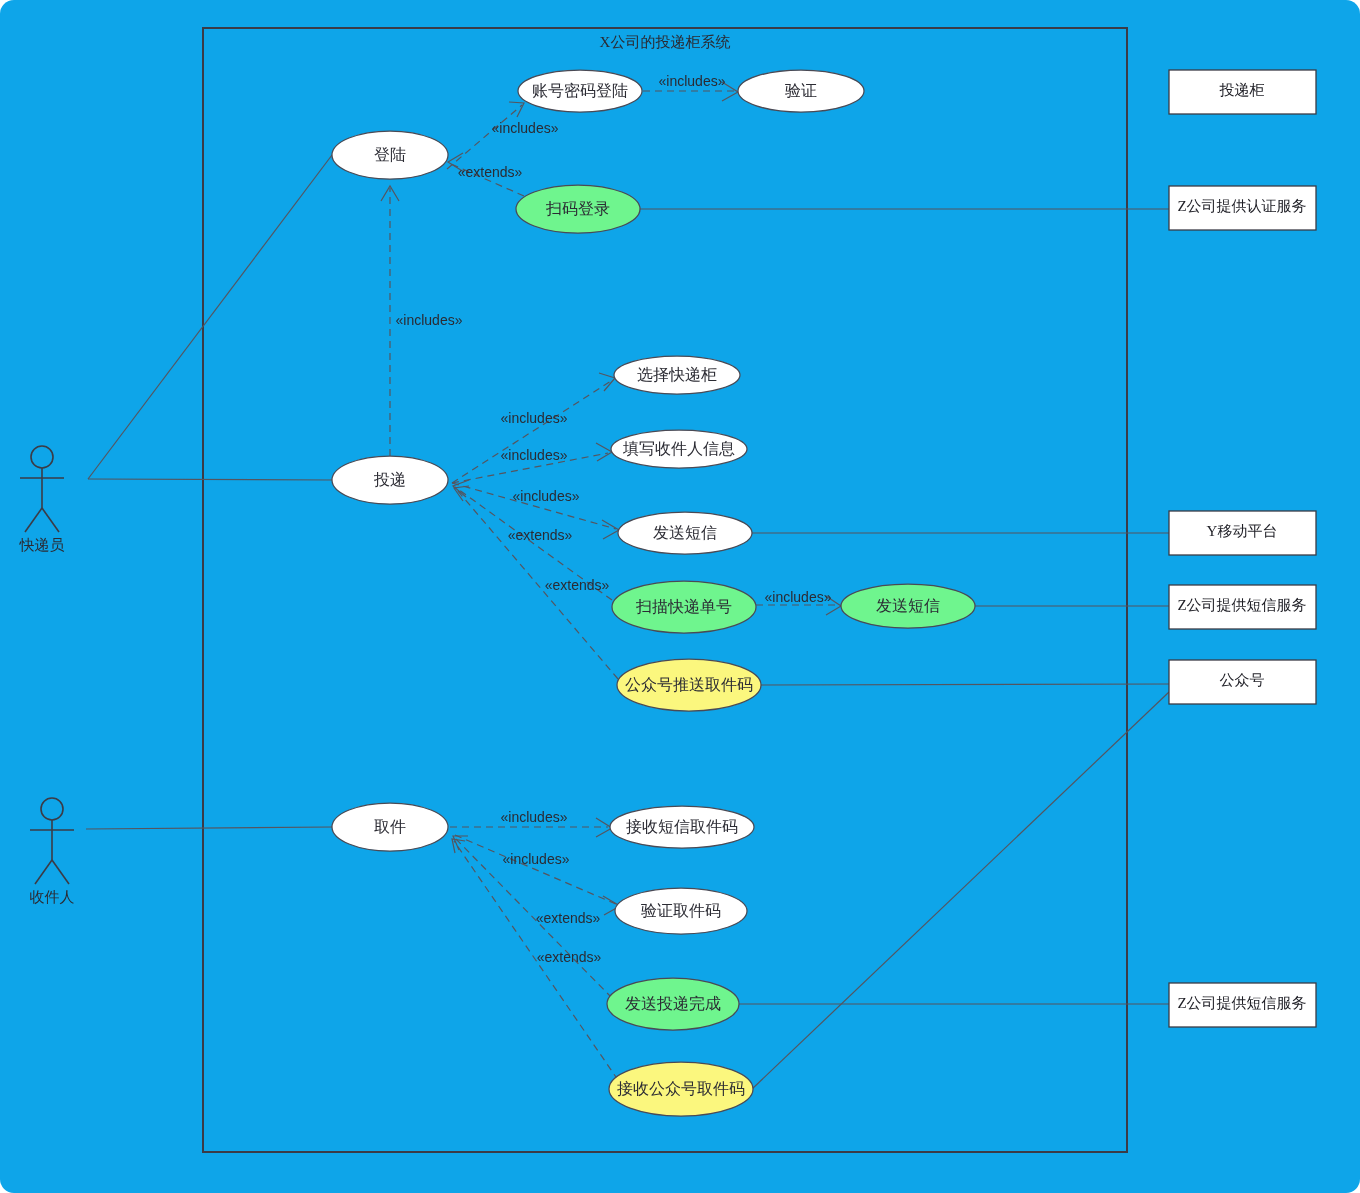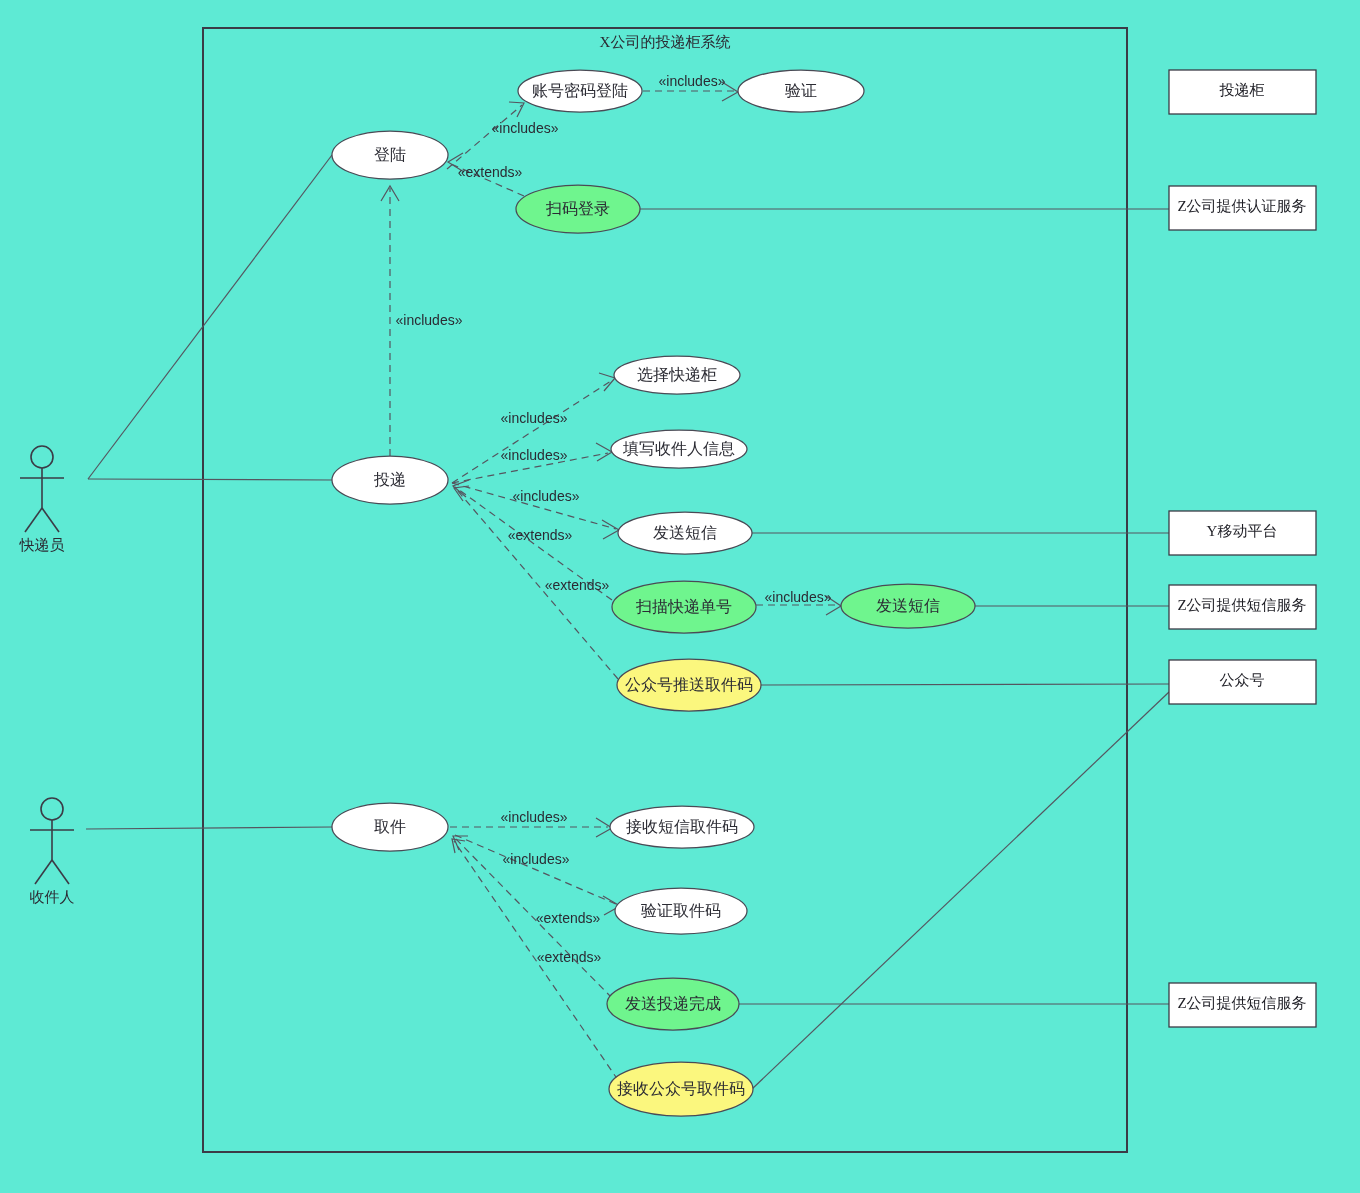--- a/index.html
+++ b/index.html
@@ -4,23 +4,24 @@
 <style>
   html, body {
     margin: 0;
     padding: 0;
     background: #ffffff;
   }
   #diagram-root {
     position: relative;
     width: 1360px;
     height: 1193px;
-    background: #5eead4;
+    background: #0ea5e9;
     font-family: "Liberation Sans", "DejaVu Sans", sans-serif;
     overflow: hidden;
+    border-radius: 14px;
   }
   svg#uml {
     display: block;
     width: 1360px;
     height: 1193px;
   }
   .shape-stroke {
     stroke: #3b3b46;
     stroke-width: 1.3;
     fill: #ffffff;

